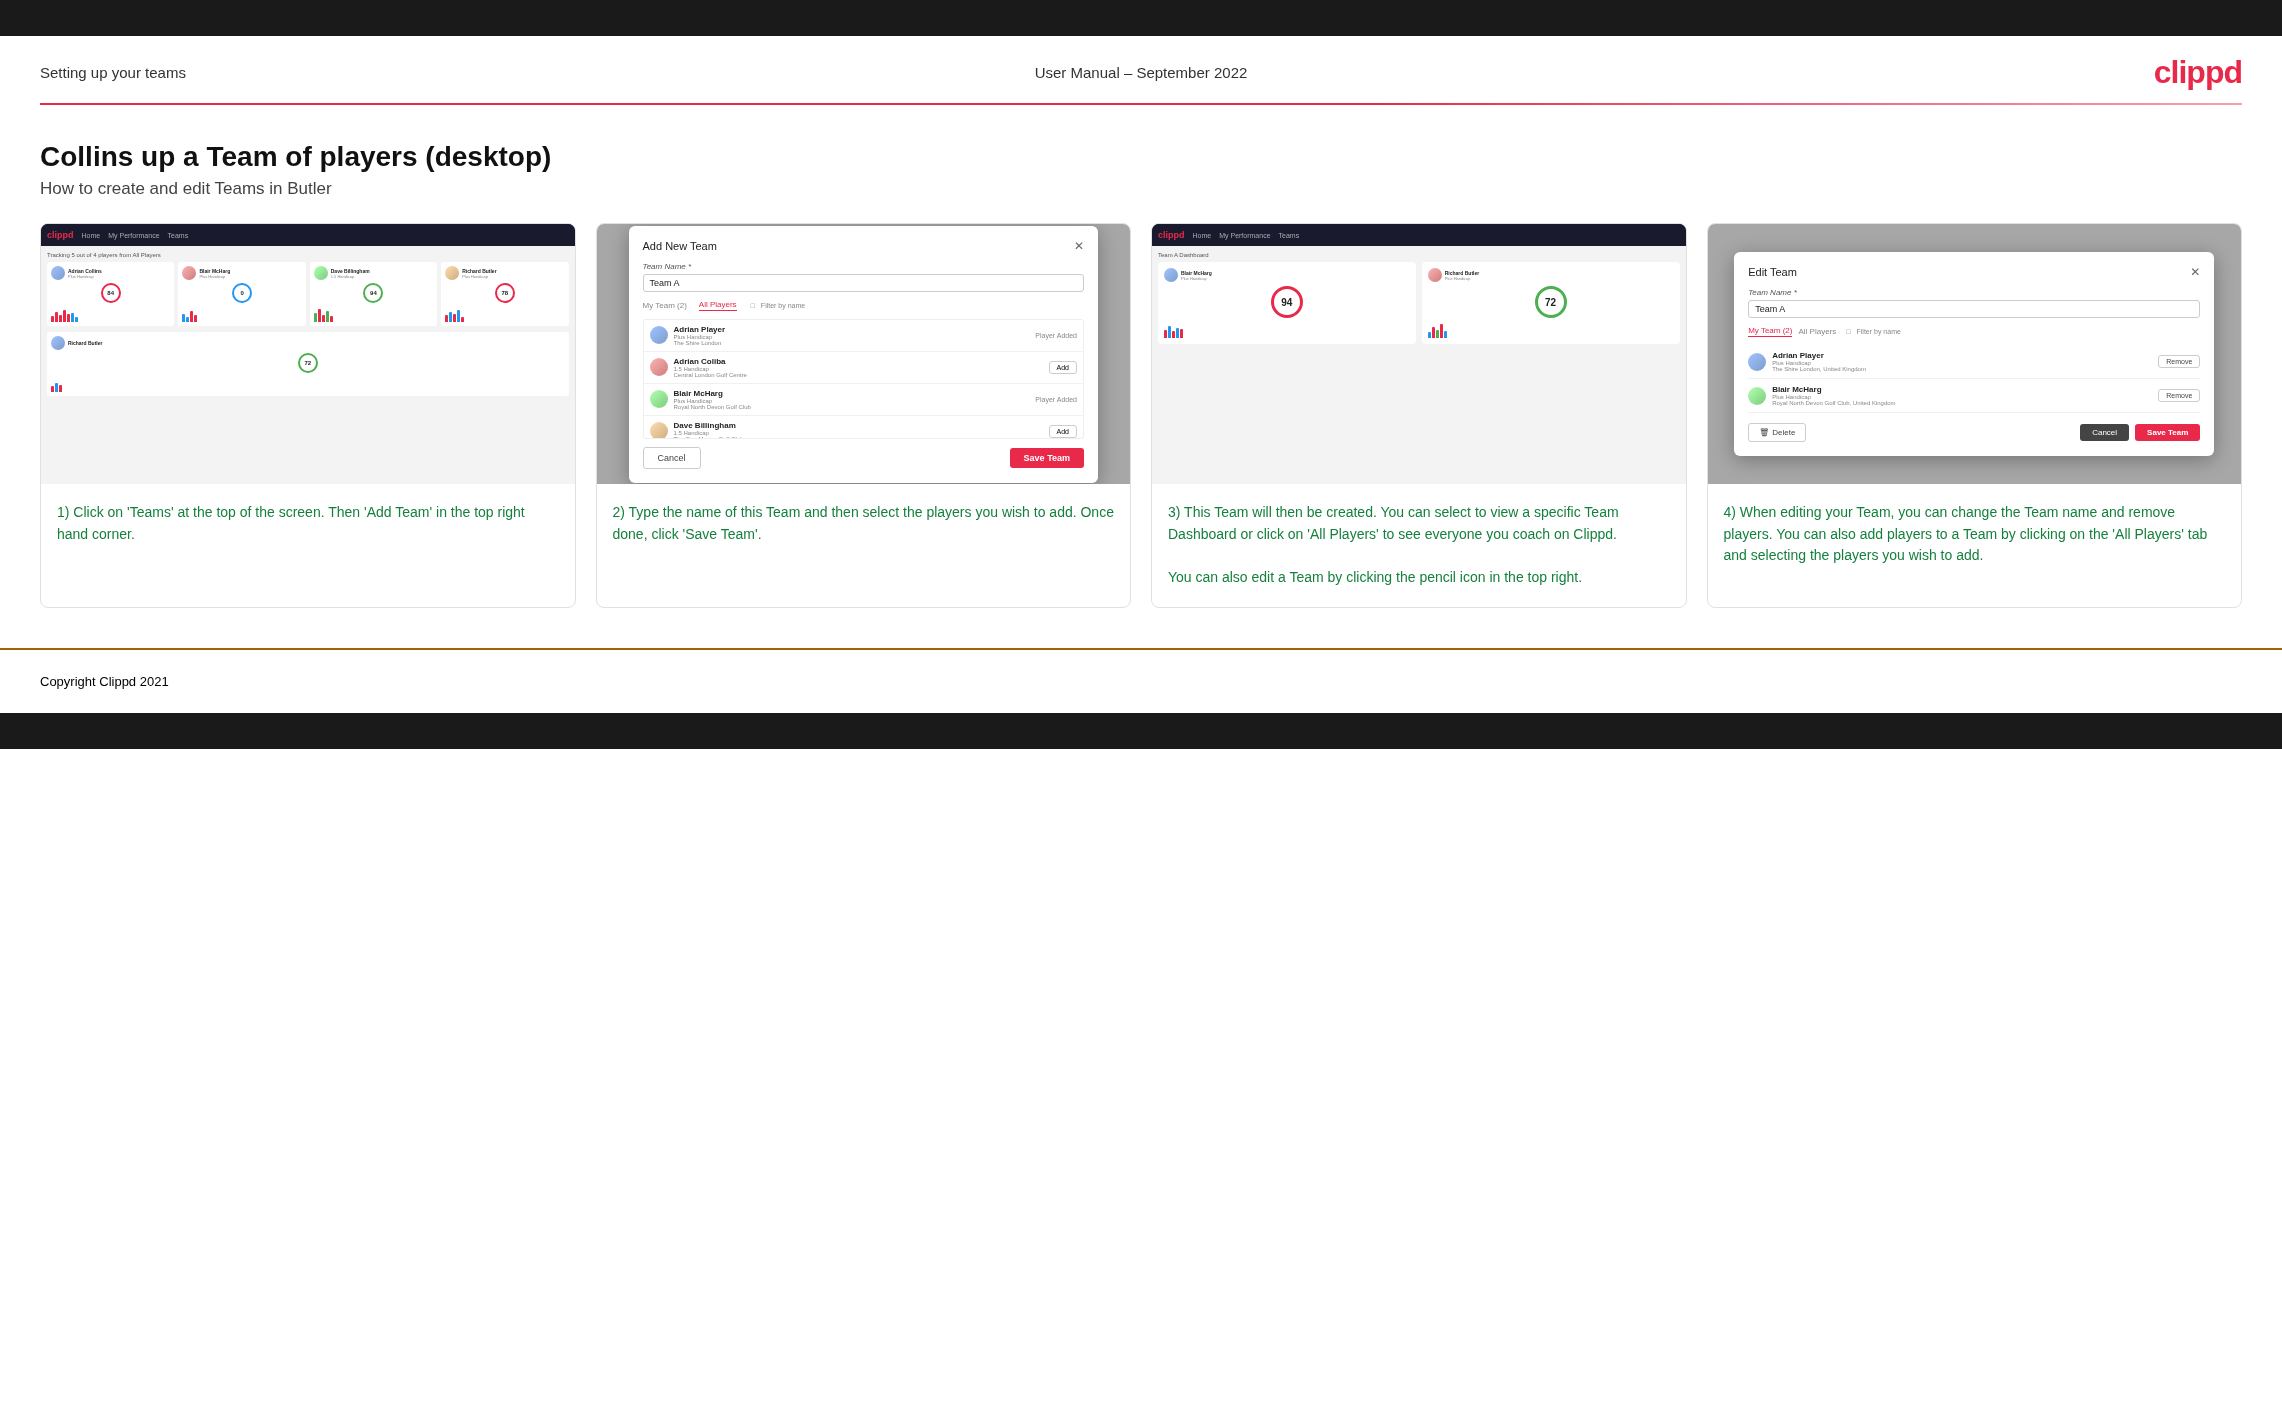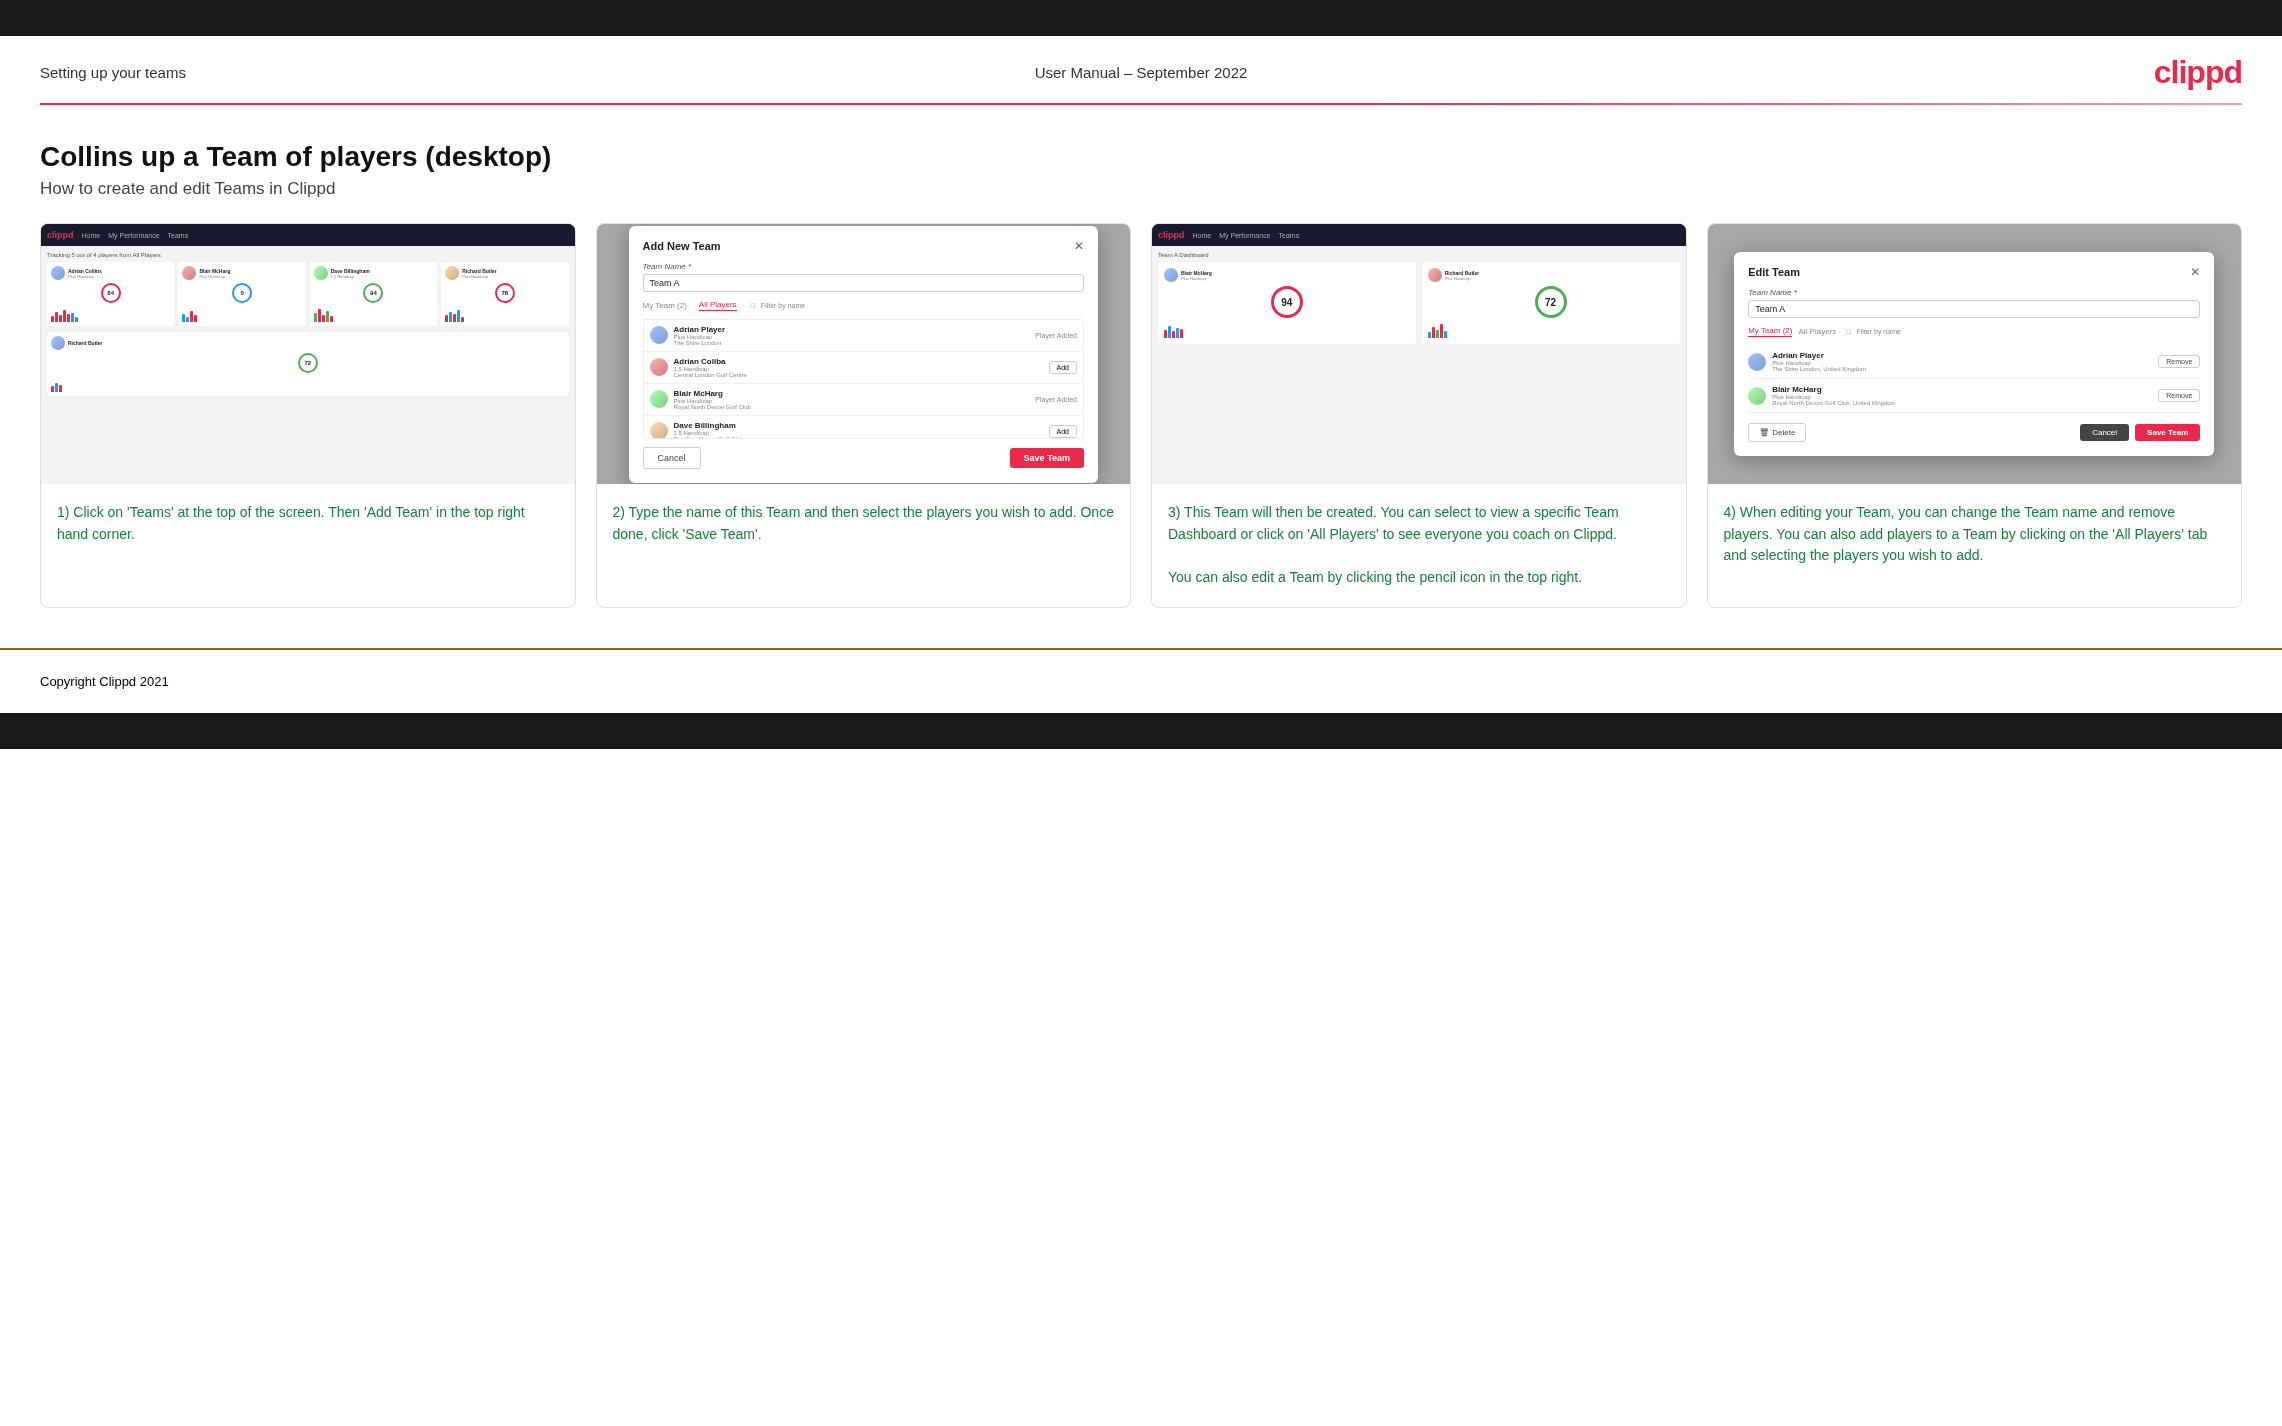--- a/index.html
+++ b/index.html
@@ -234,21 +234,21 @@
       position: relative;
     }
     .modal-title-row {
       display: flex;
       justify-content: space-between;
       align-items: center;
       margin-bottom: 10px;
     }
     .modal-title {
       font-size: 11px;
-      font-weight: 700;
+      font-weight: 400;
       color: #222;
     }
     .modal-close {
       font-size: 12px;
       color: #666;
       cursor: pointer;
       line-height: 1;
     }
     .modal-label {
       font-size: 8px;
@@ -504,21 +504,21 @@
   <span class="header-center">User Manual – September 2022</span>
   <div class="header-logo">
     <span>clippd</span>
   </div>
 </div>
 
 <div class="header-divider"></div>
 
 <div class="page-title-section">
   <h1>Collins up a Team of players (desktop)</h1>
-  <p>How to create and edit Teams in Clippd</p>
+  <p>How to create and edit Teams in Butler</p>
 </div>
 
 <div class="cards-grid">
 
   <div class="card">
     <div class="card-screenshot">
 
       <div class="screenshot1">
         <div class="ss1-topbar">
           <span class="ss1-topbar-logo">clippd</span>

